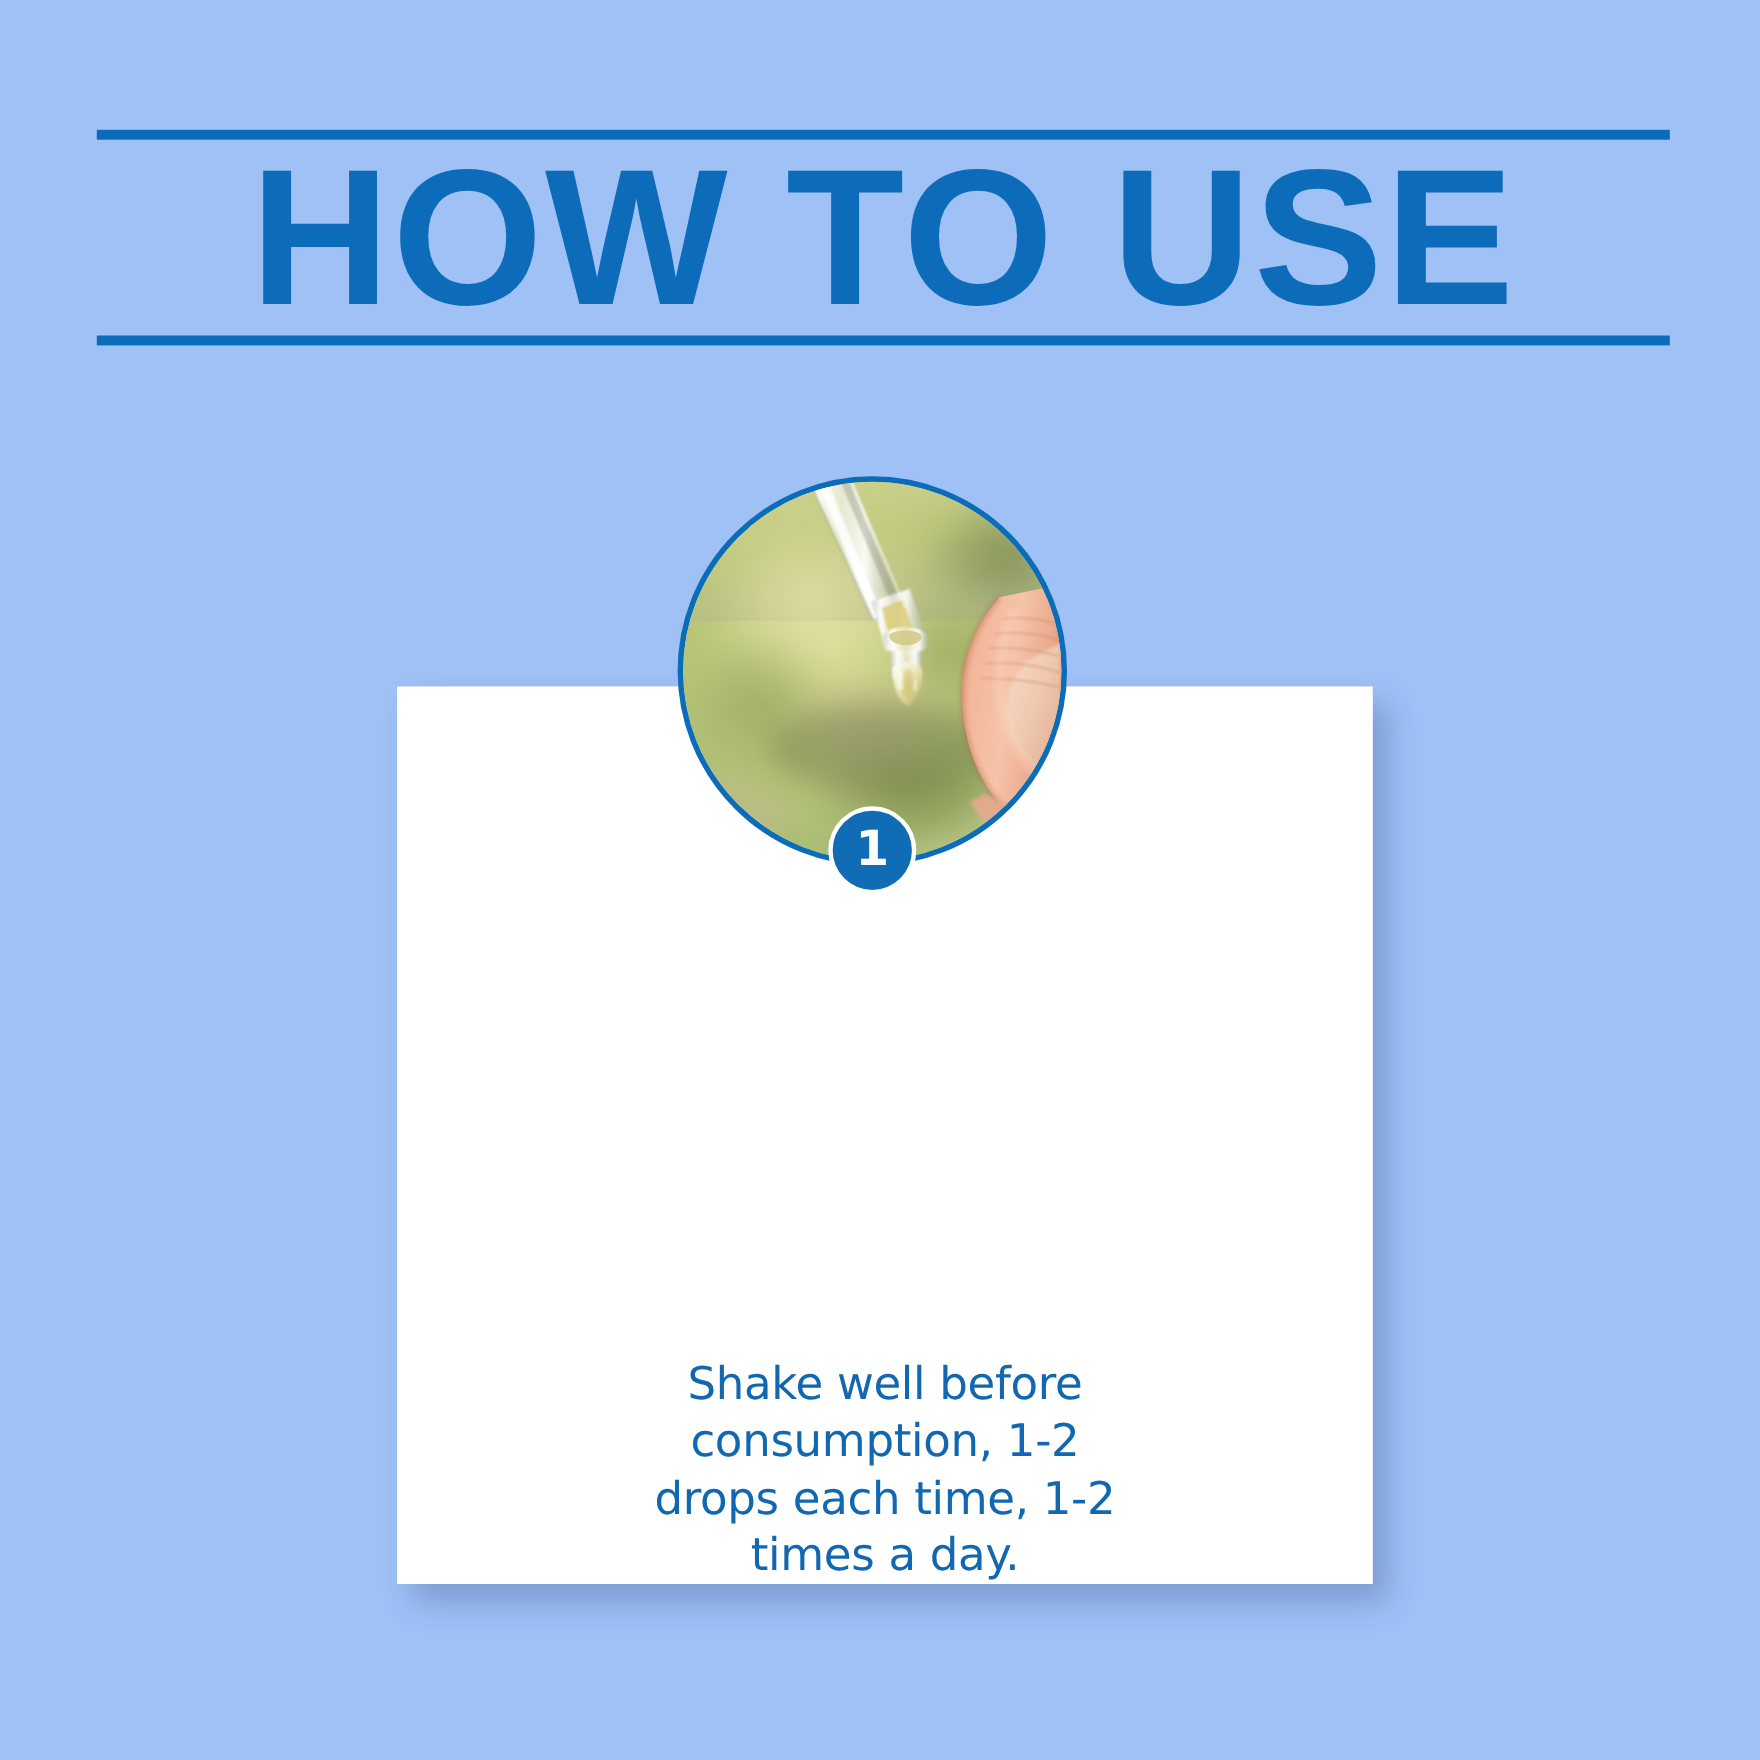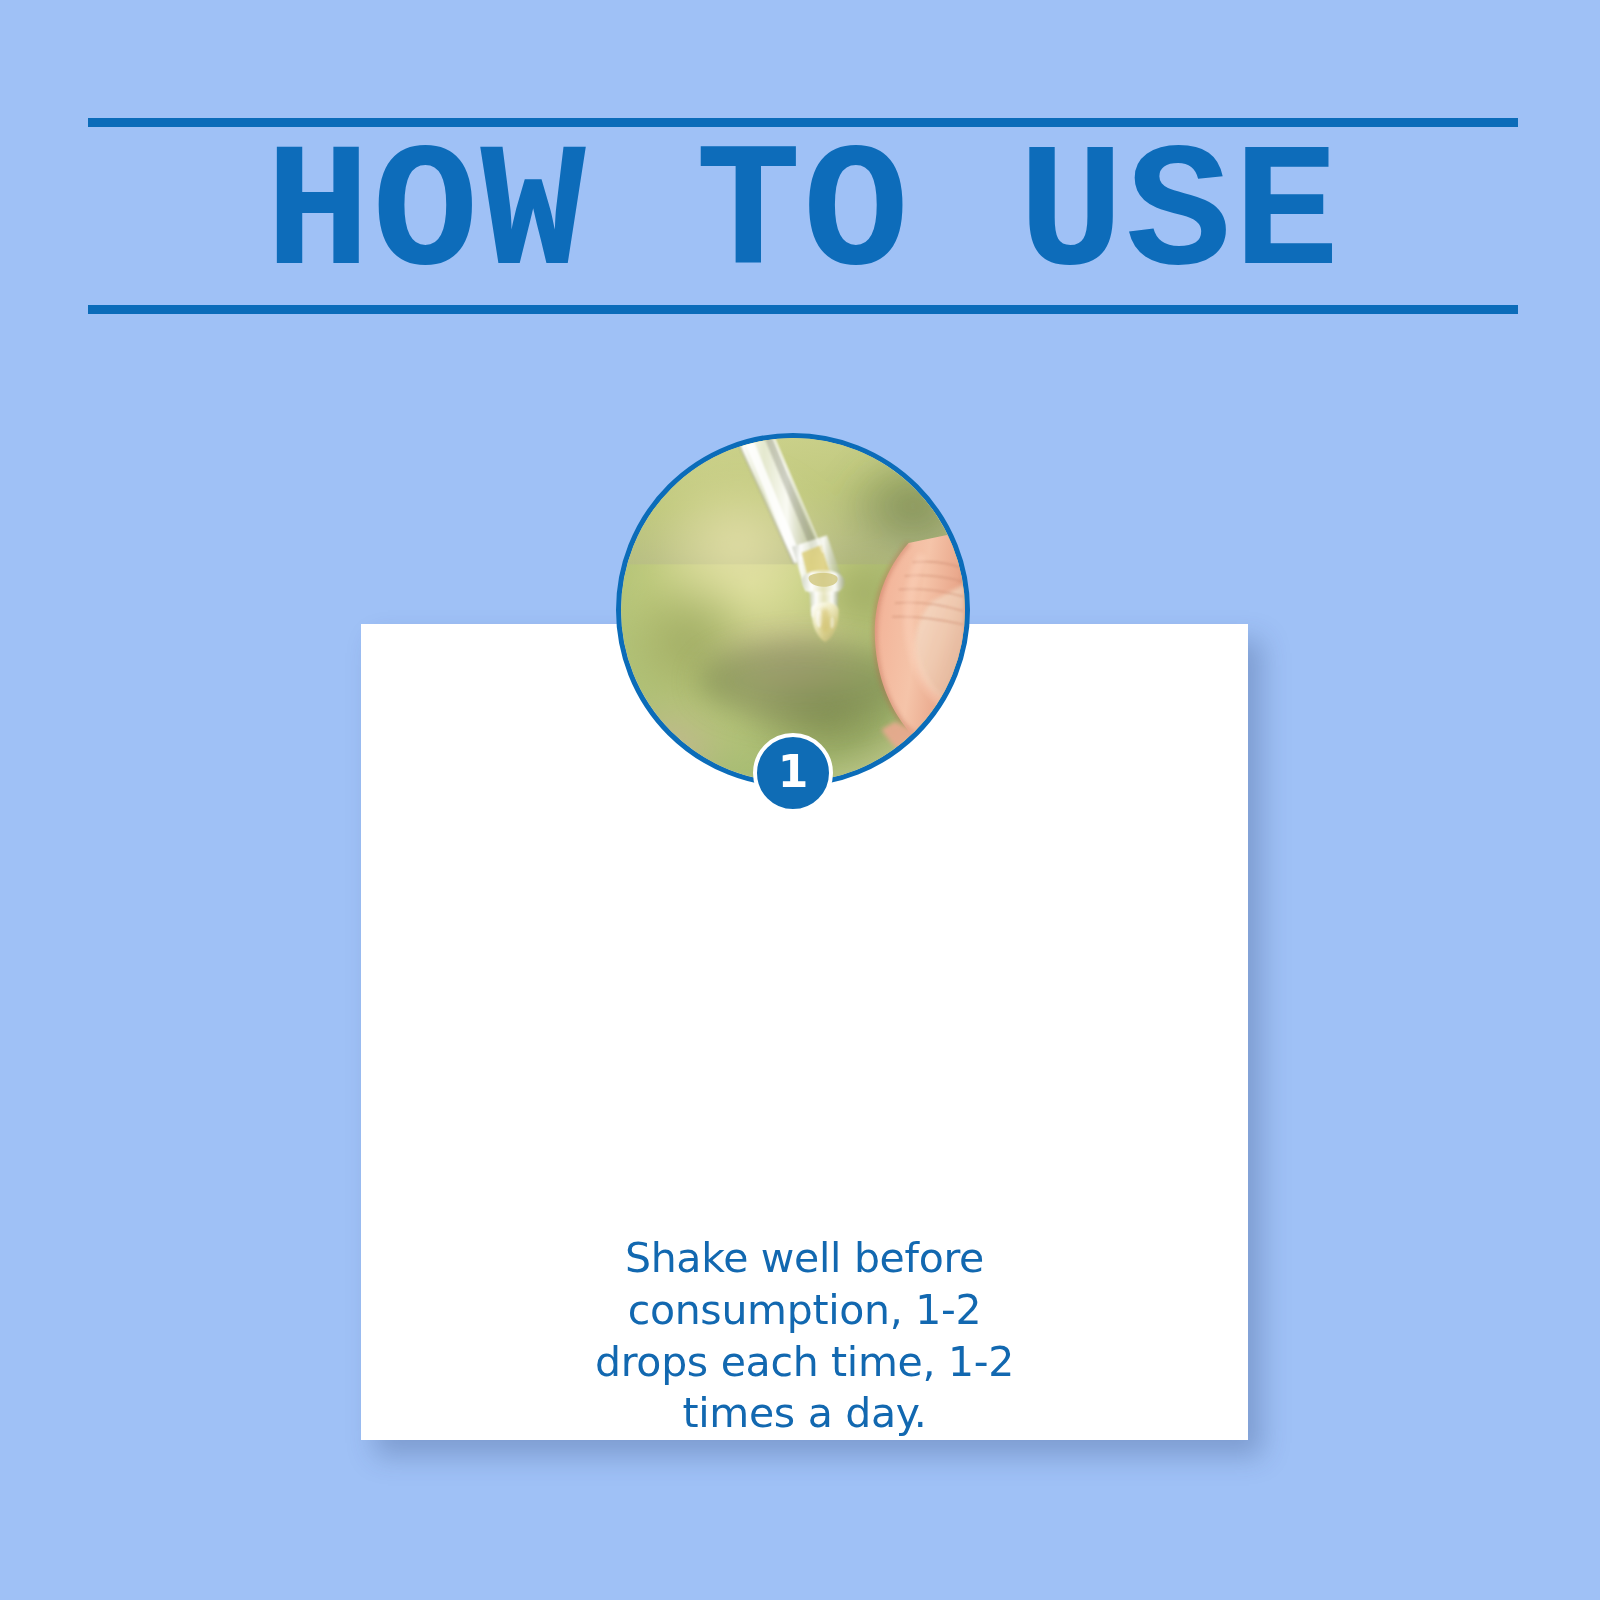--- a/index.html
+++ b/index.html
@@ -40,21 +40,21 @@
 
   .page-title {
     position: absolute;
     left: 0;
     top: 0px;
     width: 1430px;
     height: 228px;
     line-height: 196px;
     text-align: center;
     color: #0d6cba;
-    font-family: Liberation Mono, monospace;
+    font-family: Liberation Sans, sans-serif;
     font-weight: 700;
     font-size: 176px;
     letter-spacing: 2px;
     transform: scaleX(1.0);
     white-space: nowrap;
   }
 
   
   .card {
     position: absolute;

